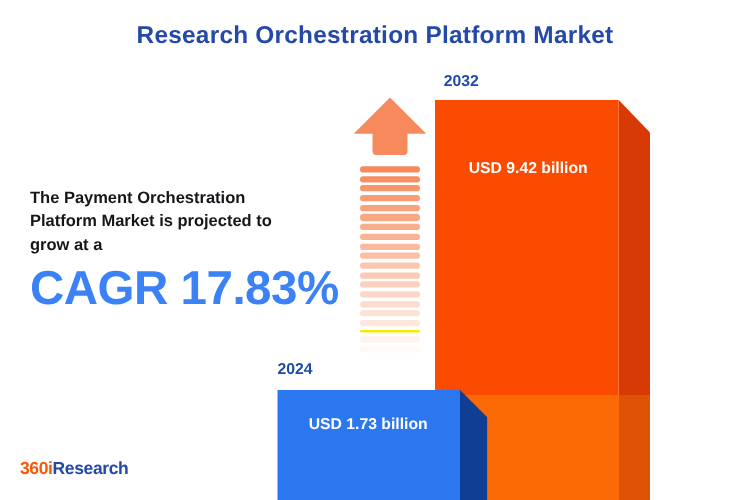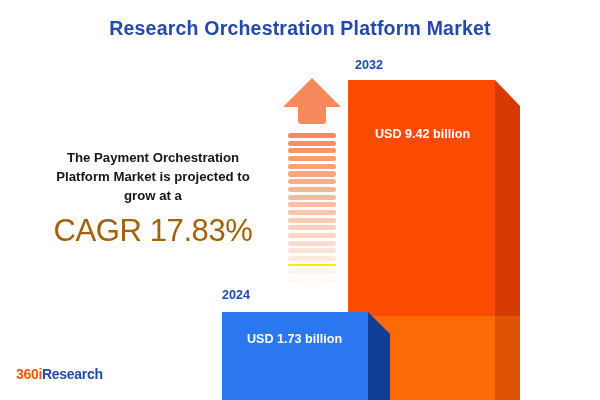--- a/index.html
+++ b/index.html
@@ -38,33 +38,33 @@
     letter-spacing: 0.2px;
     white-space: nowrap;
   }
 
   
   .caption-block {
     position: absolute;
     left: 24px;
     top: 148px;
     width: 258px;
-    text-align: center;
+    text-align: left;
   }
   .caption-text {
     font-size: 13.2px;
     font-weight: bold;
     color: #16161a;
     line-height: 19px;
   }
   .cagr-value {
     margin-top: 9px;
-    font-size: 31px;
-    font-weight: normal;
-    color: #a16207;
+    font-size: 38px;
+    font-weight: bold;
+    color: #3b82f6;
     letter-spacing: -0.4px;
     line-height: 34px;
     white-space: nowrap;
   }
 
   
   .growth-arrow {
     position: absolute;
     left: 281px;
     top: 76px;

